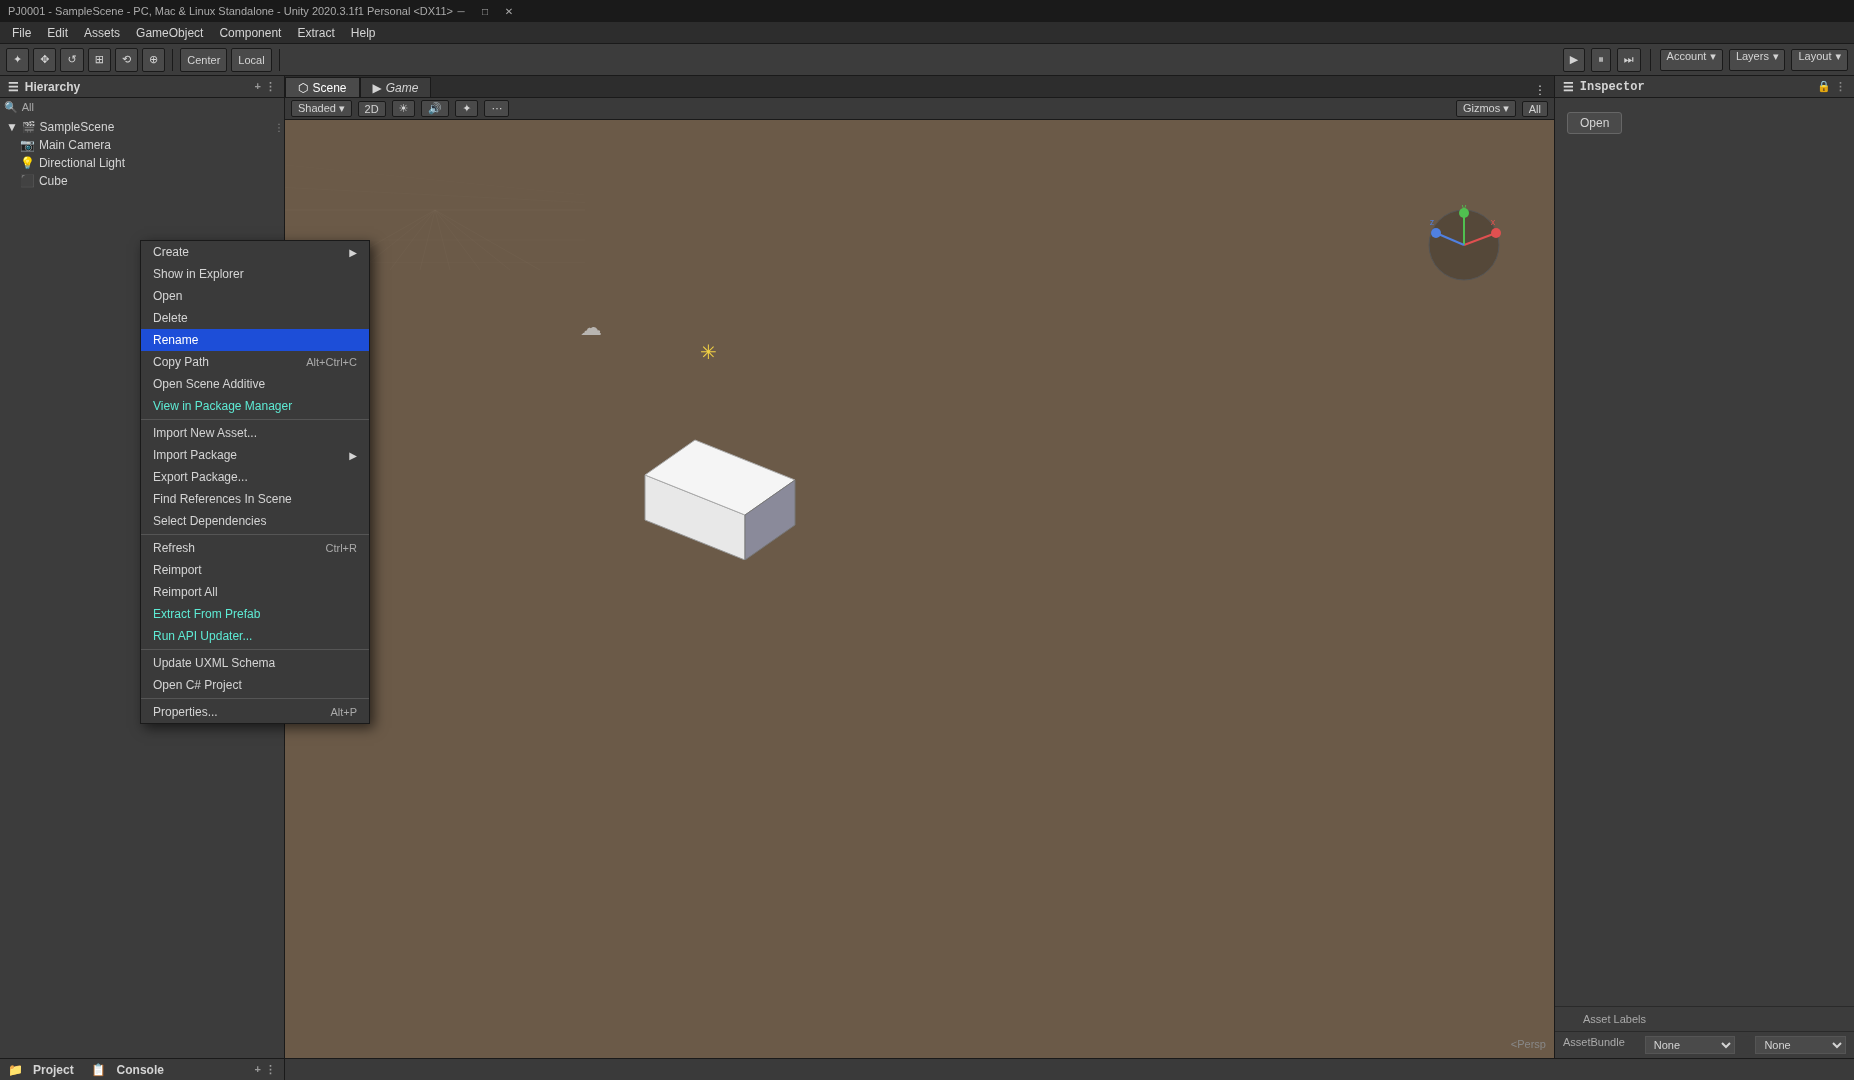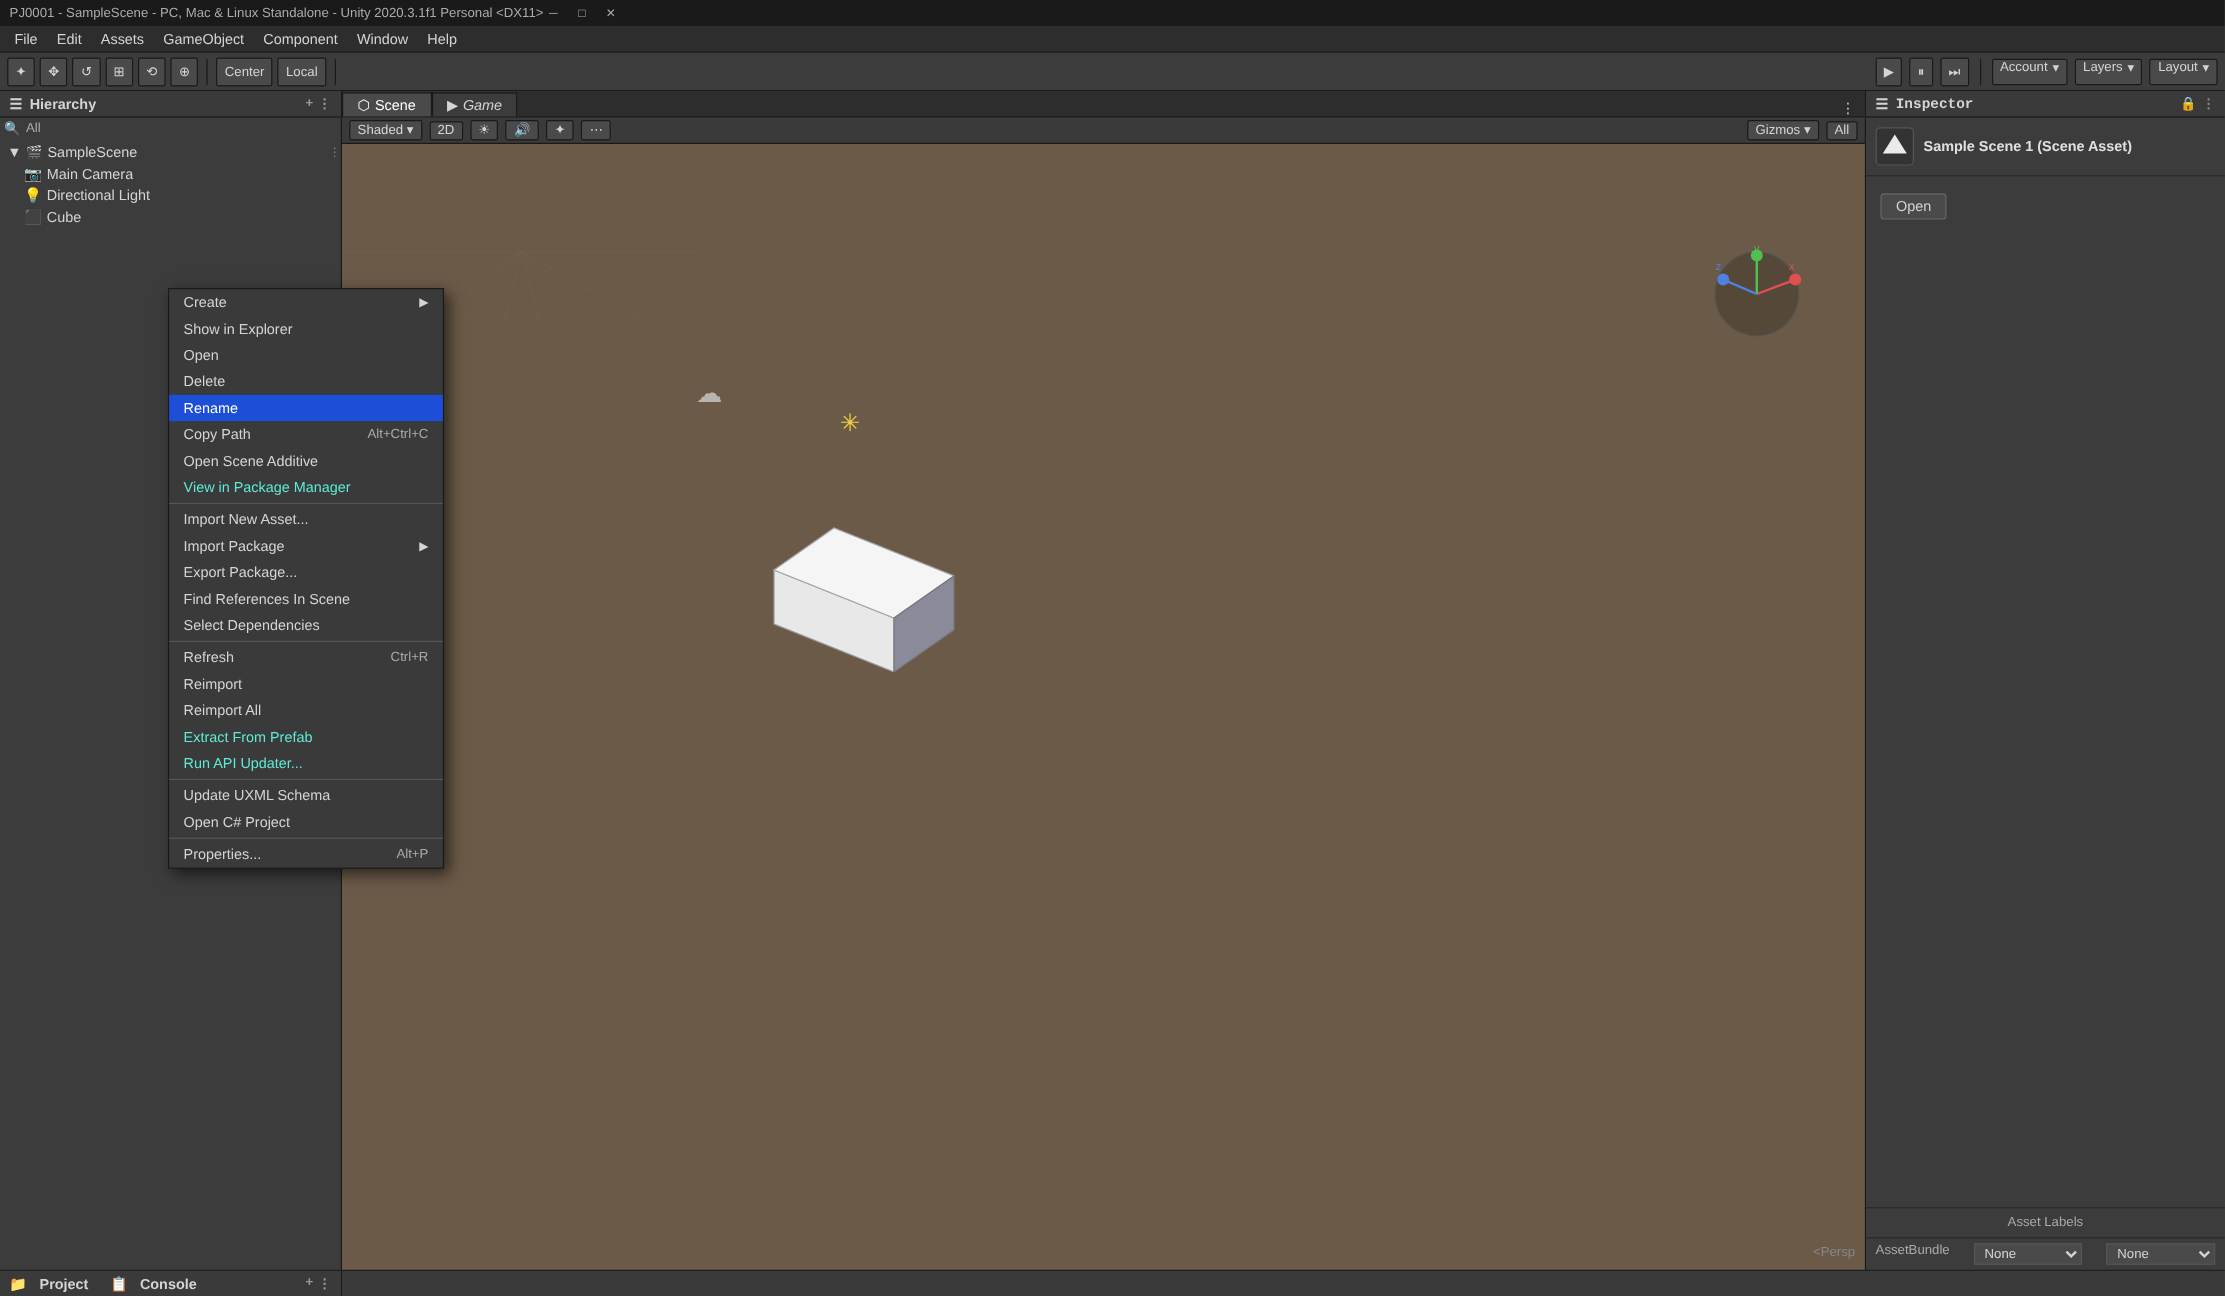--- a/index.html
+++ b/index.html
@@ -319,21 +319,21 @@
     <span class="title-btn">✕</span>
   </div>
 </div>
 
 <div id="menubar">
     <div class="menu-item">File</div>
     <div class="menu-item">Edit</div>
     <div class="menu-item">Assets</div>
     <div class="menu-item">GameObject</div>
     <div class="menu-item">Component</div>
-    <div class="menu-item">Window</div>
+    <div class="menu-item">Extract</div>
     <div class="menu-item">Help</div>
   </div>
 
 <div id="toolbar">
   <div class="toolbar-btn">✦</div>
   <div class="toolbar-btn">✥</div>
   <div class="toolbar-btn">↺</div>
   <div class="toolbar-btn">⊞</div>
   <div class="toolbar-btn">⟲</div>
   <div class="toolbar-btn">⊕</div>
@@ -491,35 +491,25 @@
   </div>
 
   <div id="right-panel">
     <div class="inspector-header">
       <span>☰</span>
       <span style="margin-left:6px;font-family:Liberation Mono, monospace;">Inspector</span>
       <span style="margin-left:auto;font-size:11px;color:#888;">🔒</span>
       <span style="margin-left:4px;font-size:11px;color:#888;">⋮</span>
     </div>
 
-    <div style="display:flex;align-items:center;padding:8px;gap:8px;border-bottom:1px solid #2a2a2a;">
-      <div style="width:32px;height:32px;background:#333;border:1px solid #555;border-radius:4px;display:flex;align-items:center;justify-content:center;">
-        <svg width="24" height="24" viewBox="0 0 24 24" xmlns="http://www.w3.org/2000/svg">
-          <polygon points="12,2 22,18 2,18" fill="#fff" opacity="0.9"></polygon>
-        </svg>
-      </div>
-      <div>
-        <div class="inspector-title">Sample Scene 1 (Scene Asset)</div>
-      </div>
-    </div>
     <div style="padding:8px 12px;">
       <div class="open-btn">Open</div>
     </div>
     <div style="flex:1;"></div>
-    <div style="border-top:1px solid #2a2a2a;padding:6px 12px;text-align:center;">
+    <div style="border-top:1px solid #2a2a2a;padding:6px 28px;">
       <div style="font-size:11px;color:#aaa;">Asset Labels</div>
     </div>
     <div class="assetbundle-row">
       <span style="font-size:11px;color:#aaa;">AssetBundle</span>
       <select class="ab-dropdown">
         <option>None</option>
       </select>
       <select class="ab-dropdown">
         <option>None</option>
       </select>

